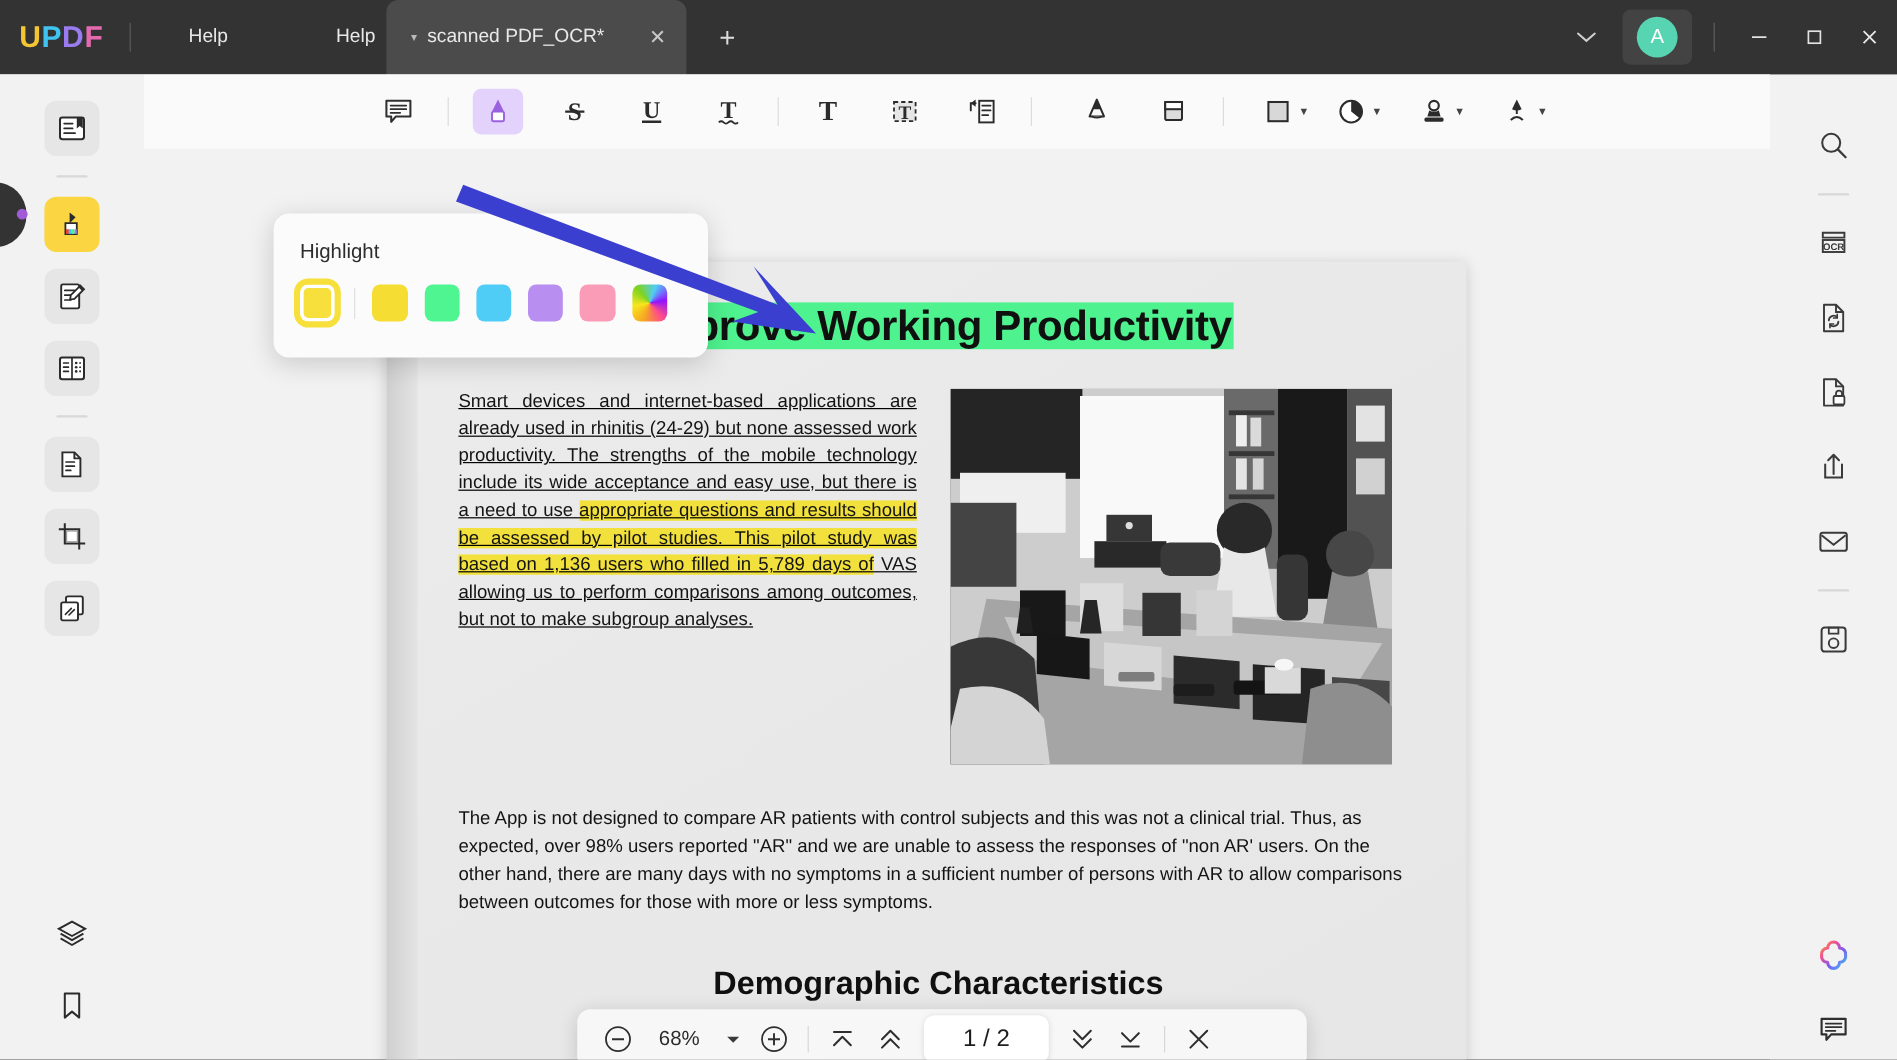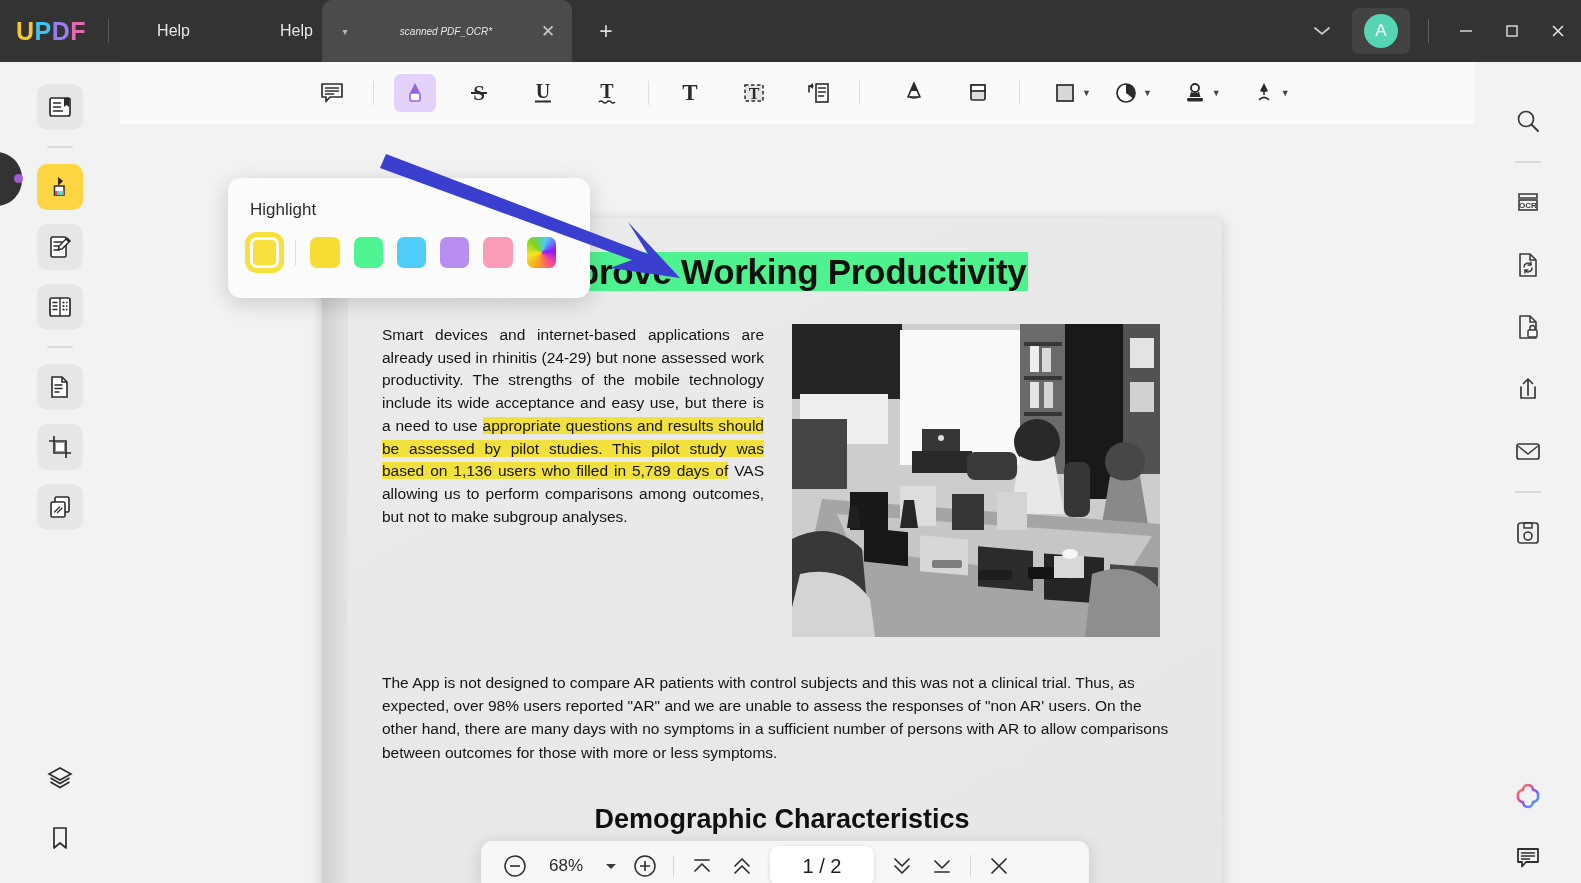--- a/index.html
+++ b/index.html
@@ -24,21 +24,21 @@
   .menu-item {
     color: #e8e8e8; font-size: 16px; padding: 6px 26px; border-radius: 5px; cursor: default;
   }
 
   .tab {
     position: absolute; left: 322px; top: 0; width: 250px; height: 62px;
     background: #4b4b4b; border-radius: 10px 10px 0 0;
     display: flex; align-items: center; padding: 0 12px;
   }
   .tab-caret { color: #b9b9b9; font-size: 10px; width: 22px; text-align: center; }
-  .tab-title { flex: 1; color: #e9e9e9; font-size: 10px; text-align: center; white-space: nowrap; font-style: italic; }
+  .tab-title { flex: 1; color: #e9e9e9; font-size: 16px; text-align: left; white-space: nowrap; }
   .tab-close { color: #c9c9c9; font-size: 17px; width: 24px; text-align: center; cursor: pointer;}
   .newtab {
     position: absolute; left: 588px; top: 0; height: 62px; width: 36px;
     display: flex; align-items: center; justify-content: center;
     color: #dcdcdc; font-size: 23px; cursor: pointer;
   }
 
   .tb-right { position: absolute; right: 0; top: 0; height: 62px; display: flex; align-items: center; }
   .tb-chevron { color: #cfcfcf; font-size: 15px; padding: 0 16px; cursor: pointer; }
   .avatar-wrap { width: 58px; height: 46px; background: #434343; border-radius: 7px;
@@ -115,21 +115,21 @@
     background: linear-gradient(90deg,#cfcfcf,#e4e4e4); }
   .doc-inner { position: absolute; left: 60px; top: 32px; width: 800px; }
 
   .doc-title {
     font-family: "Liberation Sans", sans-serif;
     font-weight: bold; font-size: 35px; line-height: 1.25; text-align: center;
     color: #101010; letter-spacing: -0.3px;
   }
   .doc-title span.hl { background: #4ef28e; padding: 0 2px; box-decoration-break: clone; }
 
-  .cols { display: flex; margin-top: 30px; gap: 28px; }
+  .cols { display: flex; margin-top: 30px; gap: 28px; text-decoration: underline; }
   .col-text { width: 382px; }
   .col-text p {
     font-size: 15.5px; line-height: 1.47; color: #141414; text-align: justify;
     text-justify: inter-word;
   }
   .col-text .yhl { background: #f2e13c; }
   .photo { width: 368px; height: 313px; position: relative; overflow: hidden;
     background: #8f8f8f; filter: grayscale(1) contrast(1.06); }
 
   .para2 { margin-top: 34px; font-size: 15.5px; line-height: 1.5; color: #141414; width: 790px;}

